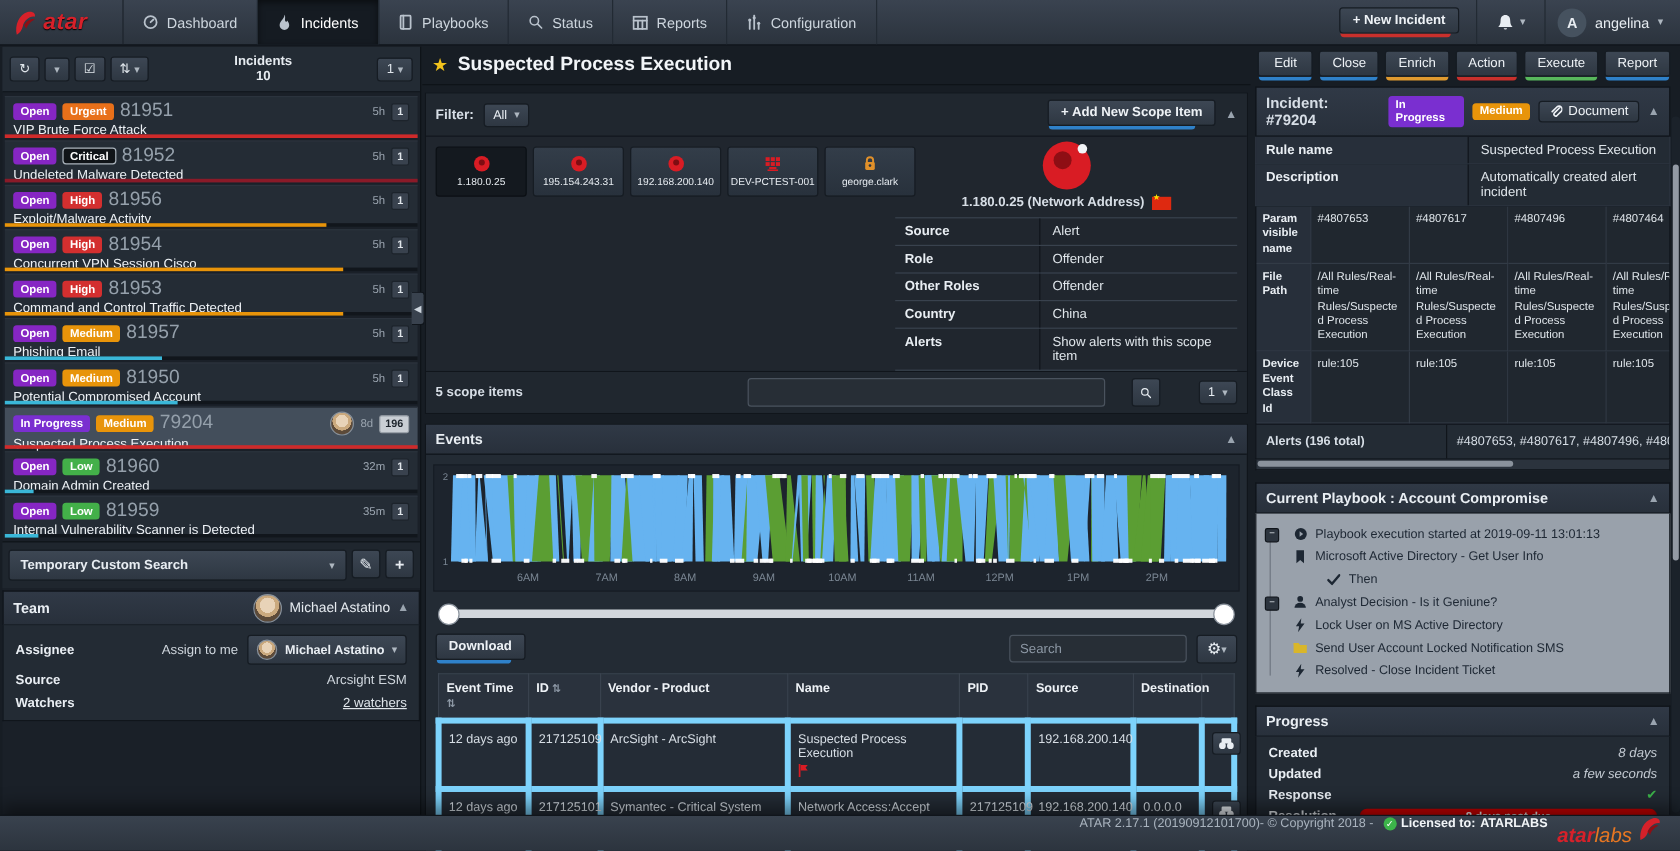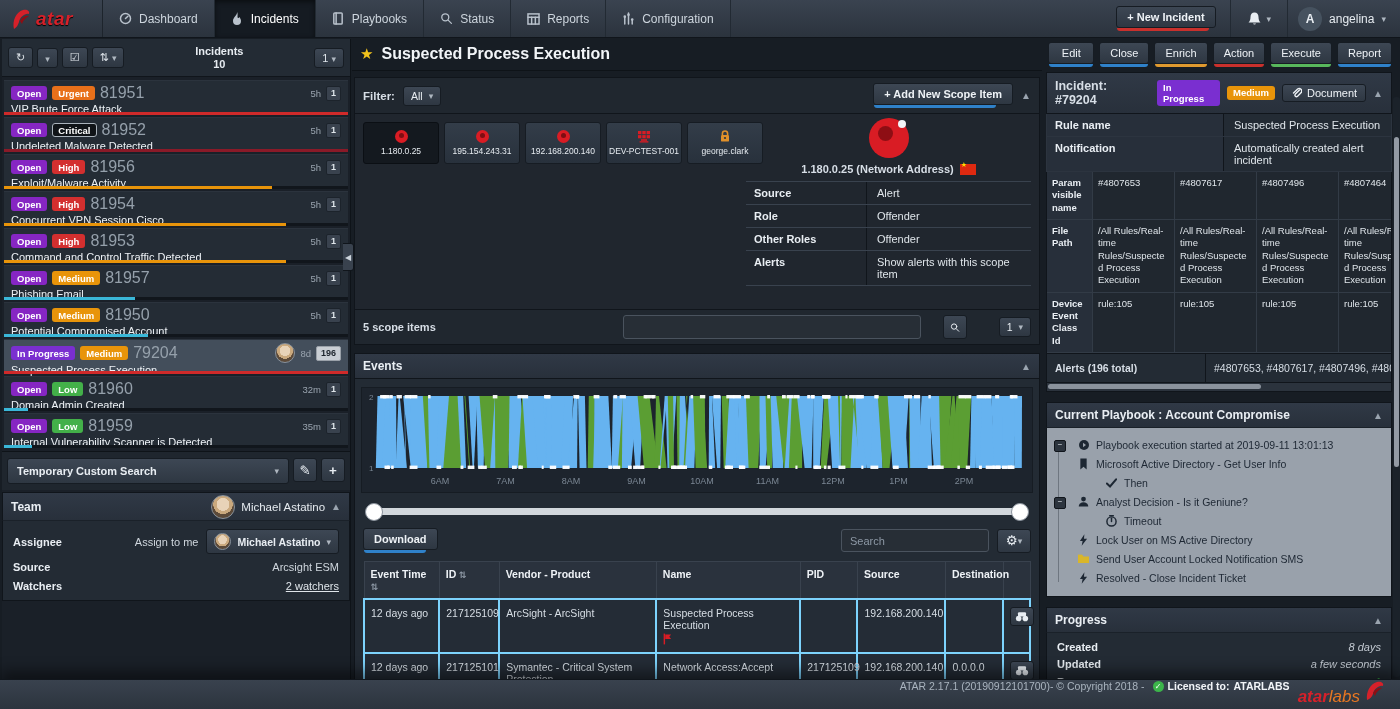--- a/index.html
+++ b/index.html
@@ -112,21 +112,21 @@
   #events-chart{background:#1d242d;border:1px solid #161c23;}
   #slider{margin:10px 12px 2px;position:relative;height:16px;}
   #slider .track{position:absolute;left:0;right:0;top:5px;height:7px;background:#d2d7dc;border-radius:4px;}
   .handle{position:absolute;top:0;width:16px;height:16px;border-radius:50%;background:#fff;border:1px solid #8a929c;cursor:pointer;}
   #events-toolbar{display:flex;align-items:center;padding:7px 8px 6px;gap:8px;}
   #download-btn{font-weight:bold;}
   #events-search{width:130px;margin-left:auto;height:15px;background:#272e36;}
   #events-search::placeholder{color:#8d98a5;}
   table.ev{width:calc(100% - 16px);margin:2px 8px 8px;border-collapse:collapse;table-layout:fixed;font-size:10.5px;}
   table.ev th{background:#2a323d;color:#eef2f6;text-align:left;font-size:10.5px;padding:6px 6px;border:1px solid #39424e;vertical-align:top;}
-  table.ev td{background:#242c36;color:#d7dee5;padding:7px 6px;border:2px solid #7dd3fc;vertical-align:top;}
+  table.ev td{background:#242c36;color:#d7dee5;padding:7px 6px;border:5px solid #7dd3fc;vertical-align:top;}
   .sort-glyph{color:#8d98a5;font-size:9px;}
   .red-flag{color:#d91c24;display:block;margin-top:2px;}
   .binoc-btn{width:24px;height:19px;padding:0;}
 
   
   #right{left:1046px;top:39px;width:346px;height:640px;}
   #action-buttons{display:flex;gap:5px;padding:3px 0 5px;justify-content:flex-end;}
   .action-b{min-width:46px;text-align:center;}
   #inc-hdr{display:flex;align-items:center;gap:7px;background:linear-gradient(#303946,#28303b);border:1px solid #10151b;
     padding:6px 8px;}
@@ -556,20 +556,24 @@
                 <div class="sd-label">Source</div>
                 <div class="sd-val">Alert</div>
               </div>
               <div class="sd-row">
                 <div class="sd-label">Role</div>
                 <div class="sd-val">Offender</div>
               </div>
               <div class="sd-row">
                 <div class="sd-label">Other Roles</div>
                 <div class="sd-val">Offender</div>
+              </div>
+              <div class="sd-row">
+                <div class="sd-label">Country</div>
+                <div class="sd-val">China</div>
               </div>
               <div class="sd-row">
                 <div class="sd-label">Alerts</div>
                 <div class="sd-val">Show alerts with this scope item</div>
               </div>
             </div>
         </div>
       </div>
       <div id="scope-footer">
         <span class="cnt">5 scope items</span>
@@ -932,21 +936,21 @@
         </button>
         <span class="chev">▲</span>
       </span>
     </div>
     <div id="inc-kv">
         <div class="sd-row">
           <div class="sd-label">Rule name</div>
           <div class="sd-val">Suspected Process Execution</div>
         </div>
         <div class="sd-row">
-          <div class="sd-label">Notification</div>
+          <div class="sd-label">Description</div>
           <div class="sd-val">Automatically created alert incident</div>
         </div>
       </div>
     <div id="params-clip">
       <div id="params-table">
           <div class="cell lbl">Param visible name</div>
           <div class="cell">#4807653</div>
           <div class="cell">#4807617</div>
           <div class="cell">#4807496</div>
           <div class="cell">#4807464</div>
@@ -1009,30 +1013,20 @@
           <div class="pb-step">
             <span class="pb-minus">−</span>
             <span class="pb-ico">
               <svg width="11" height="11" viewBox="0 0 12 12">
                 <circle cx="6" cy="3.4" r="2.6" fill="currentColor"></circle>
                 <path d="M0.8 11.5a5.2 4.6 0 0110.4 0z" fill="currentColor"></path>
               </svg>
             </span>
             <span>Analyst Decision - Is it Geniune?</span>
           </div>
-          <div class="pb-step ind">
-            <span class="pb-ico">
-              <svg width="11" height="12" viewBox="0 0 12 13">
-                <circle cx="6" cy="7" r="5" class="ico-stroke" stroke-width="1.4"></circle>
-                <line x1="6" y1="7" x2="6" y2="3.6" class="ico-stroke" stroke-width="1.4"></line>
-                <line x1="4" y1="0.8" x2="8" y2="0.8" class="ico-stroke" stroke-width="1.4"></line>
-              </svg>
-            </span>
-            <span>Timeout</span>
-          </div>
           <div class="pb-step">
             <span class="pb-ico">
               <svg width="9" height="12" viewBox="0 0 10 13">
                 <path d="M6 0L1 7.5h3L3 13l6-8H5.5z" fill="currentColor"></path>
               </svg>
             </span>
             <span>Lock User on MS Active Directory</span>
           </div>
           <div class="pb-step">
             <span class="pb-ico folder-i">

